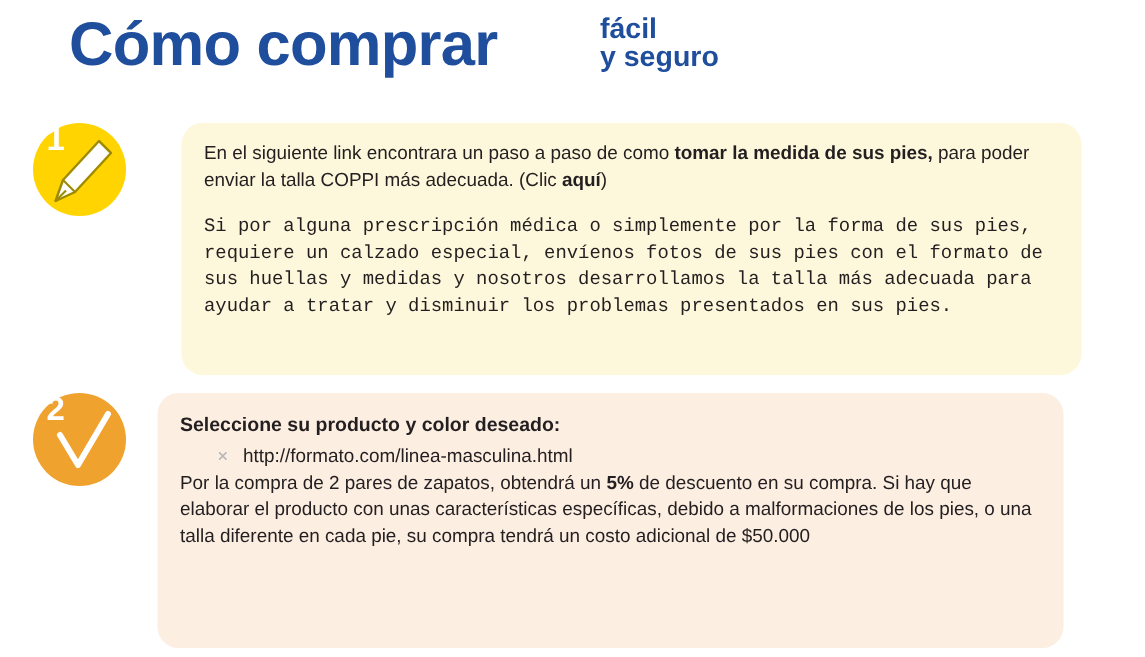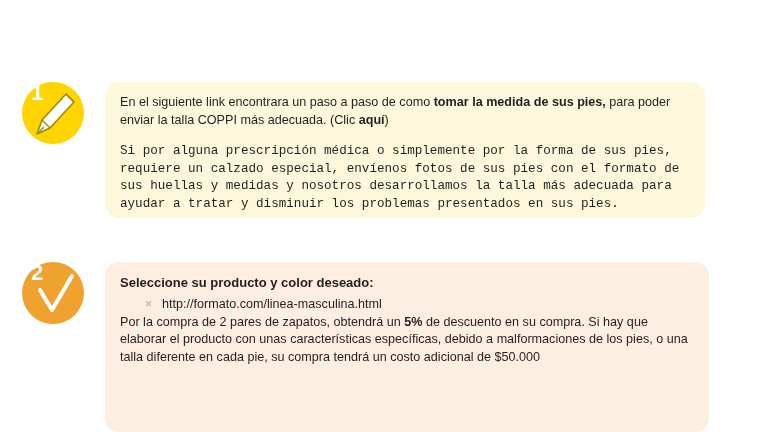--- a/index.html
+++ b/index.html
@@ -51,24 +51,24 @@
   .title-sub .l2 {
     display: block;
   }
 
   
   .block {
     position: absolute;
     border-radius: 14px;
   }
   .block-1 {
-    left: 105px;
+    left: 121px;
     top: 82px;
     width: 600px;
-    height: 136px;
+    height: 168px;
     background: #fdf8dc;
   }
   .block-2 {
     left: 105px;
     top: 262px;
     width: 604px;
     height: 170px;
     background: #fdeee2;
   }
 
@@ -150,20 +150,27 @@
     width: 62px;
     height: 62px;
     z-index: 2;
   }
 </style>
 </head>
 <body>
 
 <div class="page">
 
+  <div class="header">
+    <div class="title-main">Cómo comprar</div>
+    <div class="title-sub">
+      <span class="l1">fácil</span>
+      <span class="l2">y seguro</span>
+    </div>
+  </div>
 
   <div class="badge badge-1">
     <div class="circle"></div>
     <div class="num">1</div>
     <svg class="glyph" viewBox="0 0 62 62">
       <path d="M15 52 L20 38 L44 12 L52 20 L28 46 Z" fill="#ffffff" stroke="#9e8b00" stroke-width="1.6" stroke-linejoin="round"></path>
       <path d="M20 38 L28 46" stroke="#9e8b00" stroke-width="1.4"></path>
       <path d="M15 52 L22 45" stroke="#9e8b00" stroke-width="1.4"></path>
       <path d="M44 12 L52 20" stroke="#9e8b00" stroke-width="1.4"></path>
     </svg>

